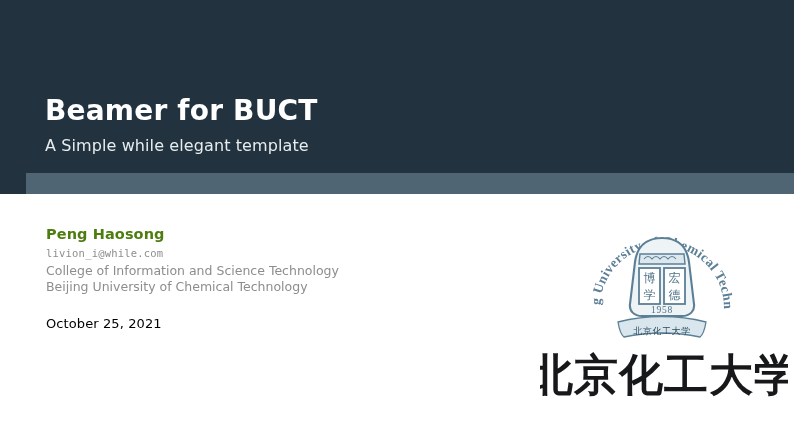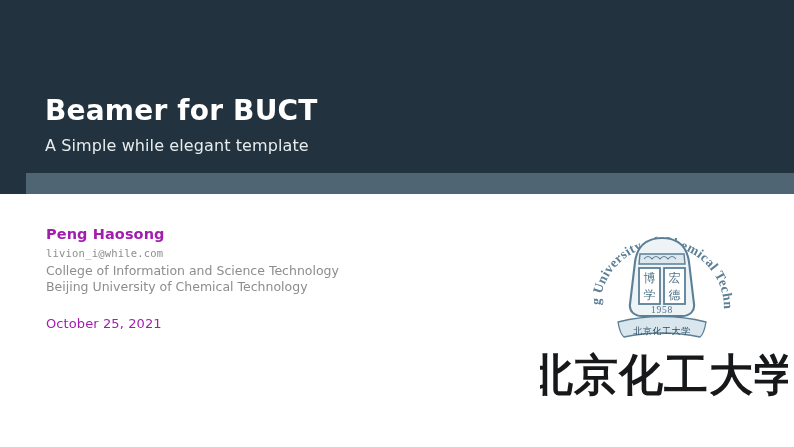--- a/index.html
+++ b/index.html
@@ -75,21 +75,21 @@
 
   
   #info-block {
     position: absolute;
     left: 46px;
     top: 225px;
     width: 420px;
   }
 
   #author-name {
-    color: #a21caf;
+    color: #4d7c0f;
     font-size: 14.5px;
     font-weight: bold;
     letter-spacing: 0.1px;
     line-height: 1.25;
   }
 
   #author-email {
     color: #8e8e8e;
     font-family: "DejaVu Sans Mono", monospace;
     font-size: 10.5px;
@@ -100,21 +100,21 @@
 
   #institute-block {
     margin-top: 2px;
     color: #8d8d8d;
     font-size: 12.5px;
     line-height: 1.32;
   }
 
   #date-line {
     margin-top: 20px;
-    color: #a21caf;
+    color: #000000;
     font-size: 13px;
     letter-spacing: 0.1px;
   }
 
   
   #logo-area {
     position: absolute;
     left: 540px;
     top: 212px;
     width: 248px;

